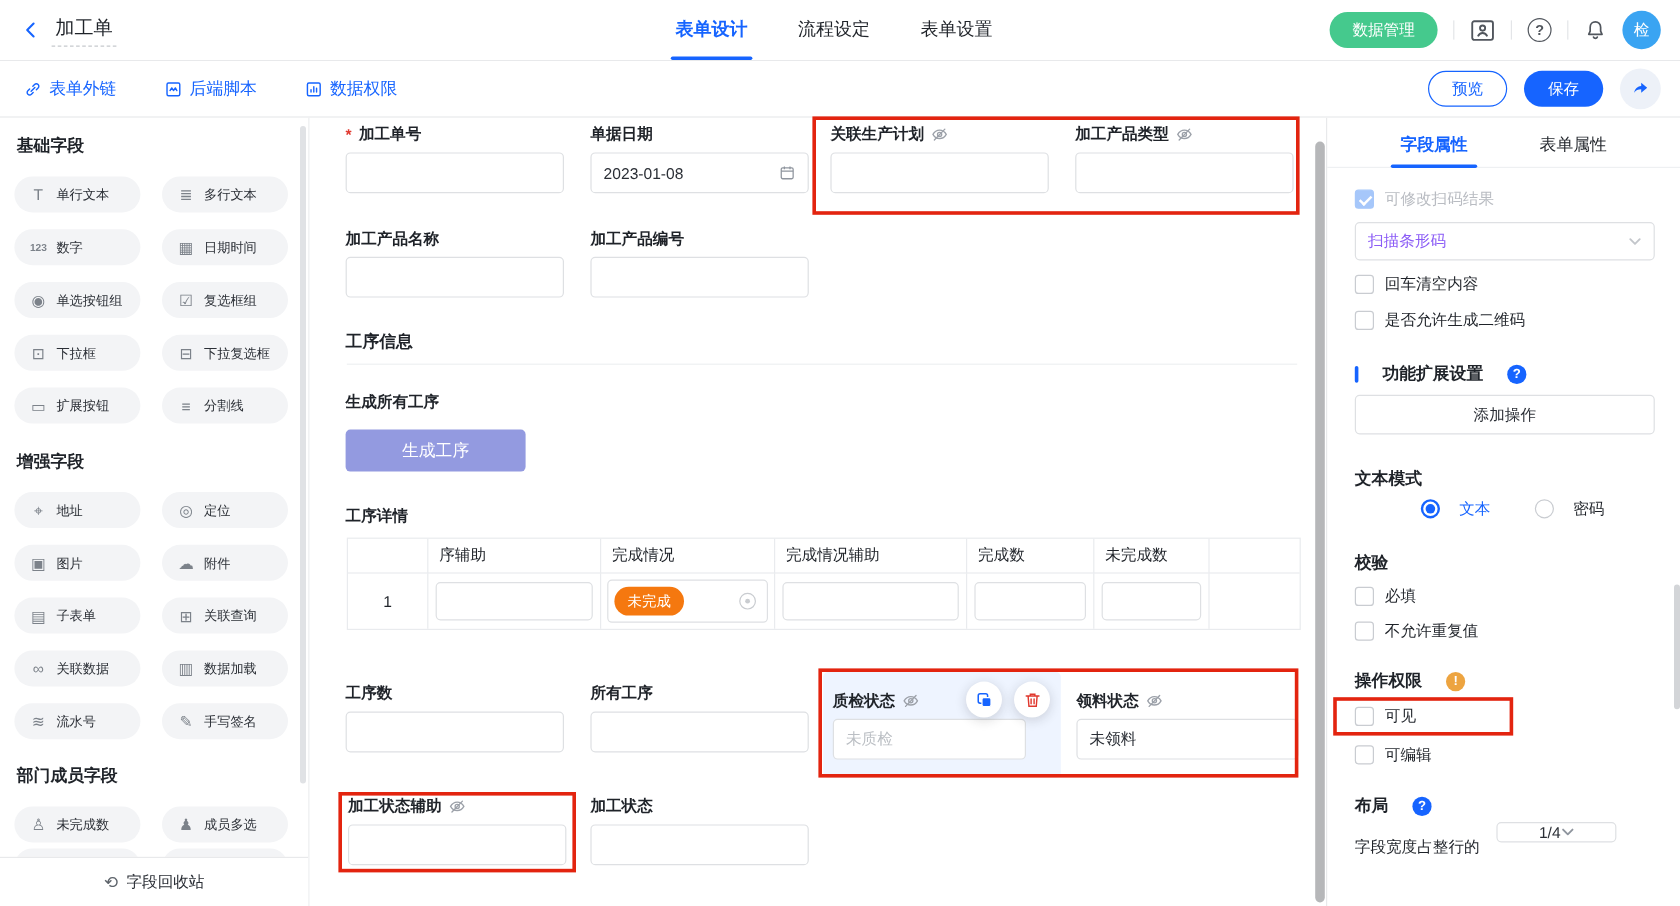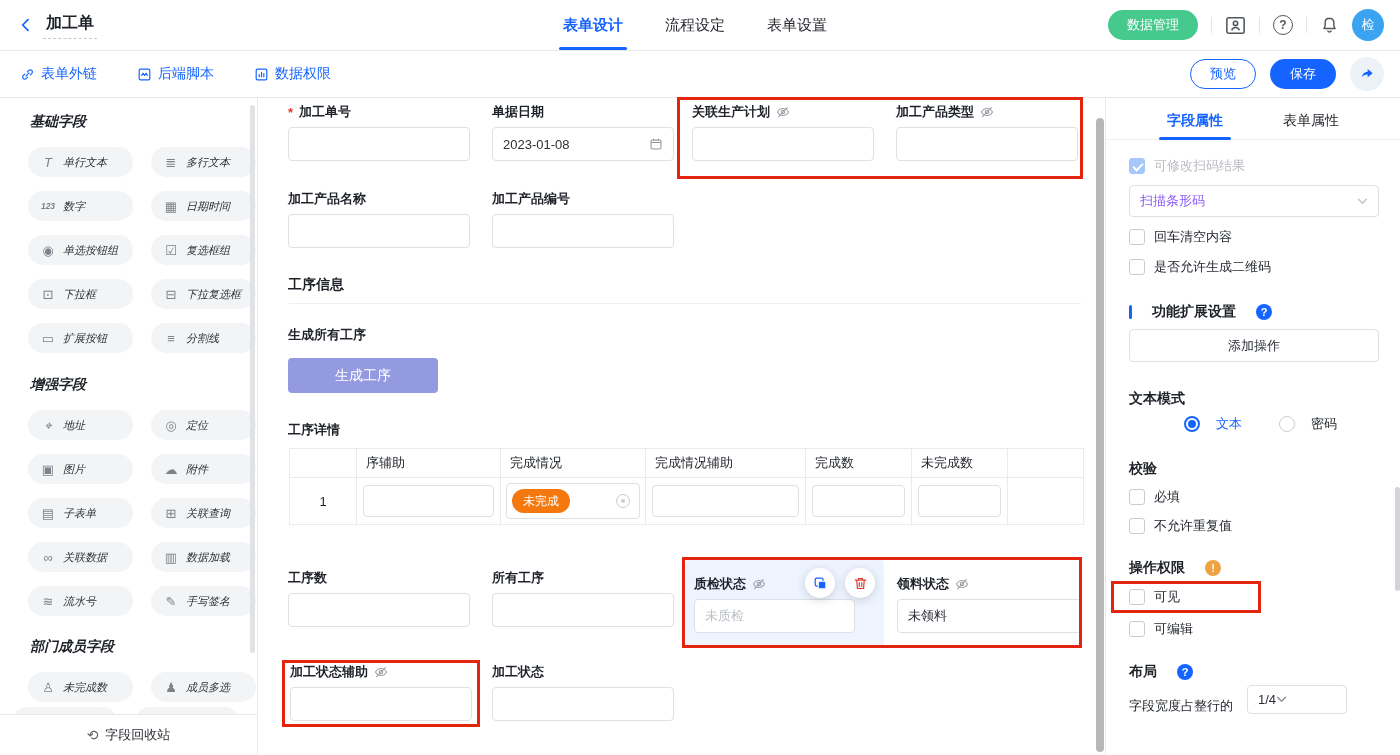--- a/index.html
+++ b/index.html
@@ -3,21 +3,21 @@
 <meta charset="utf-8">
 <style>
   html,body{margin:0;padding:0;background:#fff;}
   #app{position:relative;width:1400px;height:755px;overflow:hidden;background:#fff;
        font-family:"Liberation Sans","DejaVu Sans",sans-serif;color:#1f2329;}
   svg{display:block;}
 
   
   .hdr{position:absolute;left:0;top:0;width:1400px;height:50px;background:#fff;border-bottom:1px solid #e8e9eb;z-index:20;}
   .hdr-left{position:absolute;left:18px;top:0;height:50px;display:flex;align-items:center;gap:9px;}
-  .hdr-title{font-size:16px;font-weight:700;color:#1f2329;border-bottom:1px dashed #c6c9cd;padding:1px 3px 4px 3px;}
+  .hdr-title{font-size:16px;font-weight:400;color:#1f2329;border-bottom:1px dashed #c6c9cd;padding:1px 3px 4px 3px;}
   .hdr-tabs{position:absolute;left:563px;top:0;height:50px;display:flex;gap:42px;}
   .hdr-tab{position:relative;line-height:49px;font-size:15px;color:#1f2329;cursor:pointer;}
   .hdr-tab.active{color:var(--primary);font-weight:600;}
   .hdr-tab.active::after{content:"";position:absolute;left:-4px;right:-4px;bottom:0;height:3px;background:var(--primary);border-radius:2px;}
   .hdr-right{position:absolute;right:16px;top:0;height:50px;display:flex;align-items:center;gap:13px;}
   .pill-green{width:90px;height:30px;border-radius:15px;background:var(--green);color:#fff;font-size:13px;display:flex;align-items:center;justify-content:center;cursor:pointer;}
   .vdiv{width:1px;height:16px;background:#e3e5e8;}
   .circ-q{width:20px;height:20px;border:1.7px solid #51565d;border-radius:50%;color:#51565d;font-size:12px;font-weight:700;display:flex;align-items:center;justify-content:center;box-sizing:border-box;cursor:pointer;}
   .avatar{width:32px;height:32px;border-radius:50%;background:var(--avatar);color:#fff;font-size:13px;display:flex;align-items:center;justify-content:center;cursor:pointer;}
 
@@ -25,21 +25,21 @@
   .tbar{position:absolute;left:0;top:51px;width:1400px;height:46px;background:#fff;border-bottom:1px solid #e8e9eb;z-index:20;}
   .tbar-links{position:absolute;left:20px;top:0;height:46px;display:flex;gap:40px;align-items:center;}
   .tb-link{display:flex;align-items:center;gap:6px;color:var(--primary);font-size:14px;cursor:pointer;}
   .tbar-right{position:absolute;right:16px;top:0;height:46px;display:flex;gap:14px;align-items:center;}
   .btn-outline{width:66px;height:30px;border:1px solid var(--primary);border-radius:15px;color:var(--primary);font-size:13px;background:#fff;display:flex;align-items:center;justify-content:center;cursor:pointer;box-sizing:border-box;}
   .btn-primary{width:66px;height:30px;border-radius:15px;background:var(--primary);color:#fff;font-size:13px;display:flex;align-items:center;justify-content:center;cursor:pointer;}
   .btn-share{width:34px;height:34px;border-radius:50%;background:#edf1f8;display:flex;align-items:center;justify-content:center;cursor:pointer;}
 
   
   .sidebar{position:absolute;left:0;top:98px;width:258px;height:657px;background:#fff;border-right:1px solid #e8e9eb;box-sizing:border-box;overflow:hidden;}
-  .sb-section{position:absolute;left:28px;width:234px;font-style:italic;}
+  .sb-section{position:absolute;left:12px;width:234px;}
   .sb-title{font-size:14px;font-weight:700;color:#1f2329;margin:0 0 16px 2px;}
   .sb-grid{display:grid;grid-template-columns:105px 105px;column-gap:18px;row-gap:14px;}
   .sb-pill{height:30px;border-radius:15px;background:#f3f4f6;display:flex;align-items:center;padding-left:12px;gap:7px;cursor:pointer;box-sizing:border-box;}
   .sb-ico{width:16px;text-align:center;color:#7c828a;font-size:13px;line-height:1;flex:none;}
   .sb-ico.sm{font-size:8.5px;font-weight:700;}
   .sb-lab{font-size:11px;color:#2b2f36;white-space:nowrap;}
   .sb-pill.partial{position:absolute;width:105px;}
   .sb-foot{position:absolute;left:0;bottom:0;width:257px;height:40px;background:#fff;border-top:1px solid #e8e9eb;display:flex;align-items:center;justify-content:center;gap:7px;font-size:13px;color:#2b2f36;z-index:6;cursor:pointer;}
   .recycle-g{color:#5e646b;font-size:14px;}
   .sb-scroll{position:absolute;left:250px;top:7px;width:5px;height:548px;background:#e0e2e5;border-radius:3px;z-index:7;}
@@ -85,21 +85,21 @@
   .p-bar{width:3px;height:14px;background:var(--primary);border-radius:2px;flex:none;}
   .q-badge{width:16px;height:16px;border-radius:50%;background:var(--primary);color:#fff;font-size:11px;font-weight:700;display:flex;align-items:center;justify-content:center;flex:none;cursor:pointer;}
   .q-badge.warn{background:var(--warn);}
   .btn-plain{position:absolute;left:23px;width:250px;height:33px;border:1px solid #dee0e3;border-radius:4px;background:#fff;font-size:13px;color:#2b2f36;display:flex;align-items:center;justify-content:center;cursor:pointer;box-sizing:border-box;}
   .radio-row{position:absolute;display:flex;align-items:center;gap:16px;font-size:13px;color:#1f2329;cursor:pointer;}
   .radio{width:16px;height:16px;border:1px solid #c9ccd1;border-radius:50%;box-sizing:border-box;position:relative;flex:none;background:#fff;}
   .radio.on{border:2px solid var(--primary);}
   .radio.on::after{content:"";position:absolute;left:2px;top:2px;width:8px;height:8px;border-radius:50%;background:var(--primary);}
   .radio-lab.on{color:var(--primary);}
   .p-lab{position:absolute;font-size:13px;color:#1f2329;}
-  .mini-select{position:absolute;width:100px;height:29px;border:1px solid #dee0e3;border-radius:4px;background:#fff;display:flex;align-items:center;justify-content:flex-start;padding:0 10px;box-sizing:border-box;font-size:13px;color:#2b2f36;cursor:pointer;}
+  .mini-select{position:absolute;width:100px;height:17px;border:1px solid #dee0e3;border-radius:4px;background:#fff;display:flex;align-items:center;justify-content:center;padding:0 10px;box-sizing:border-box;font-size:13px;color:#2b2f36;cursor:pointer;}
   .p-scroll{position:absolute;left:289px;top:389px;width:5px;height:104px;background:#d3d5d8;border-radius:3px;}
 
   
   .anno{position:absolute;border:3px solid var(--anno);box-sizing:border-box;z-index:50;pointer-events:none;}
   .canvas-scroll{position:absolute;left:1096px;top:118px;width:8px;height:634px;background:#b6b7b9;border-radius:4px;z-index:30;}
 </style>
 </head>
 <body>
 
 <div id="app">

